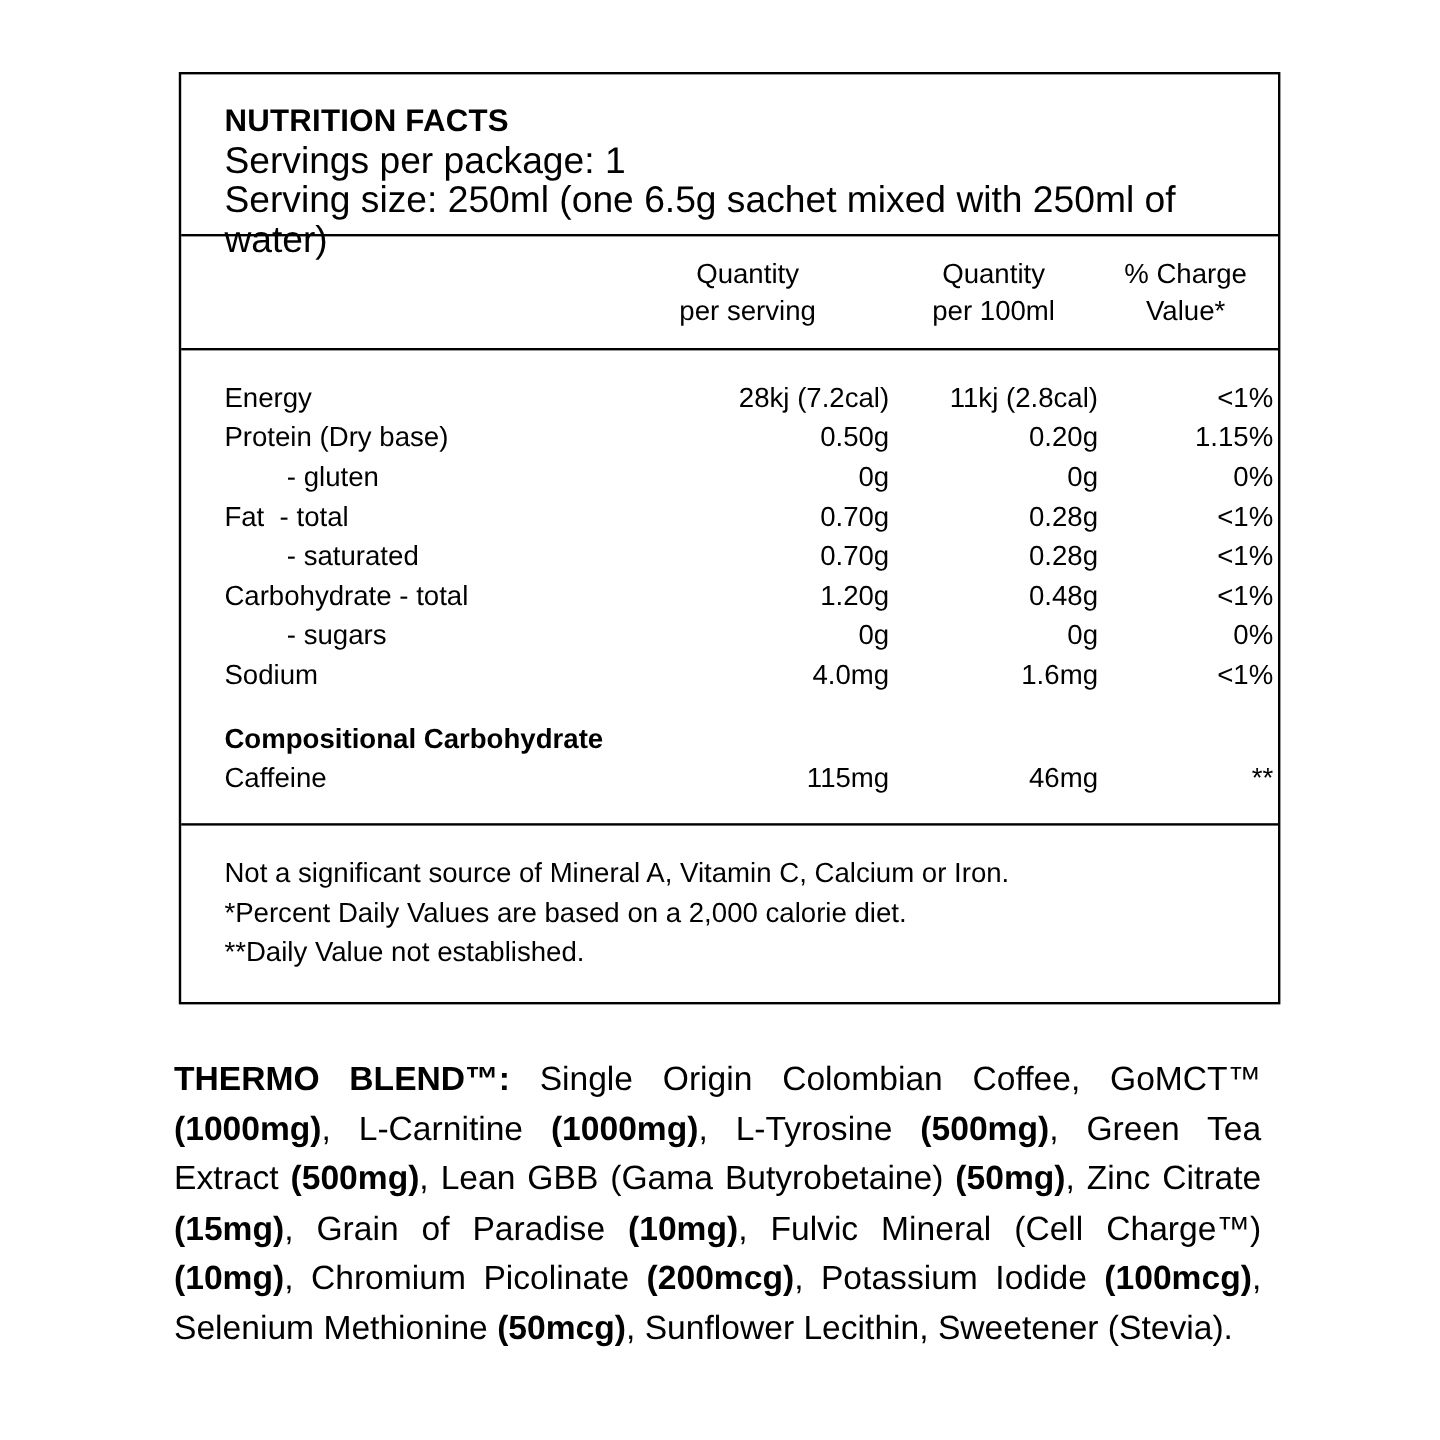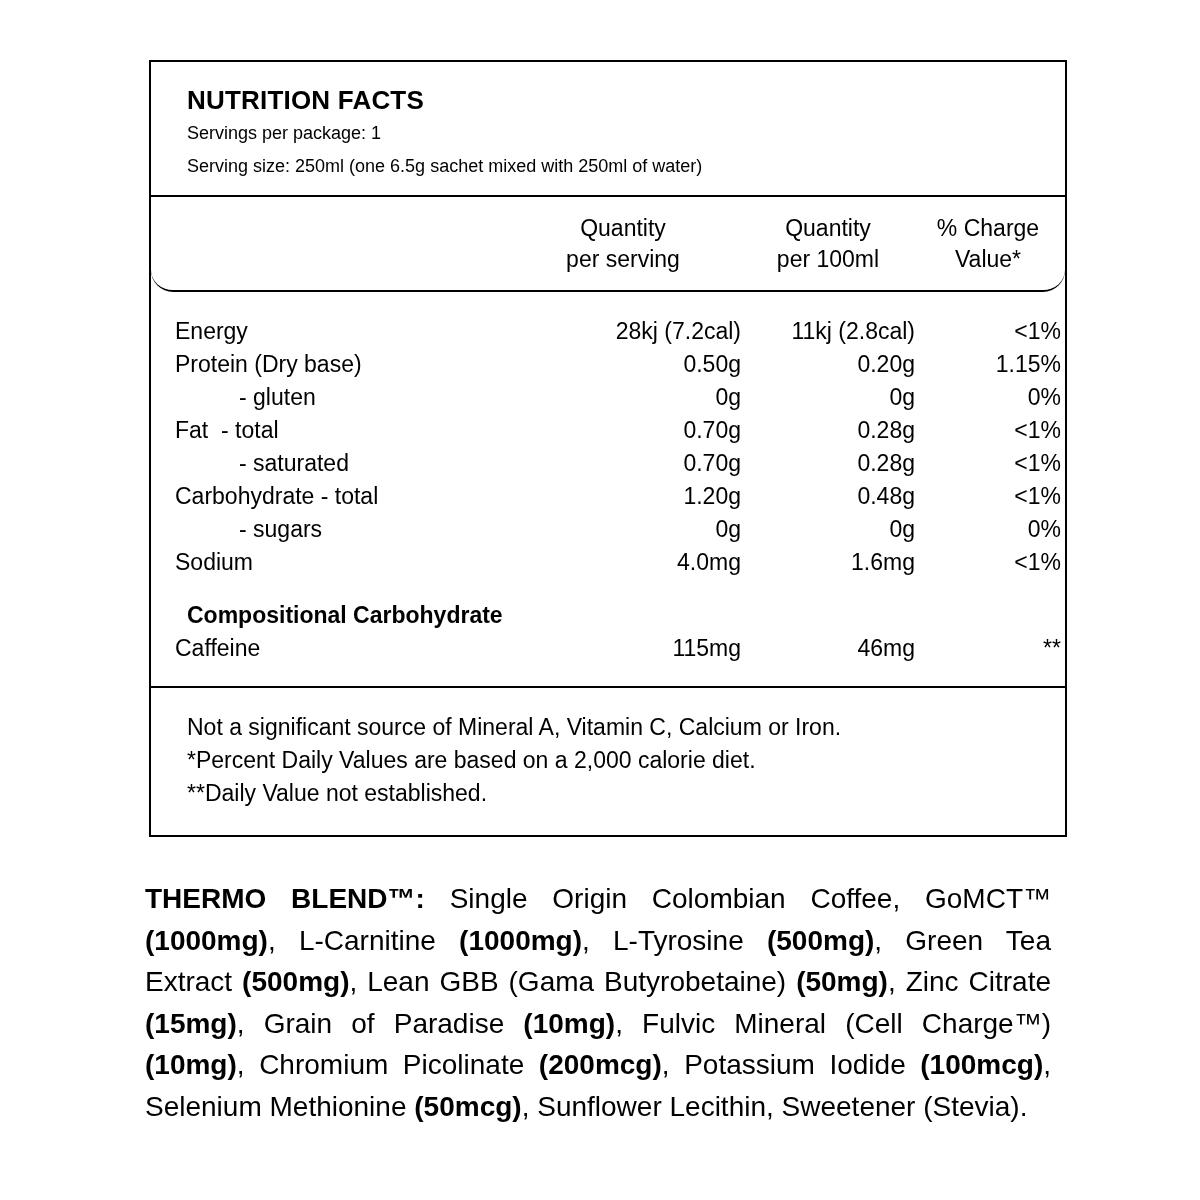--- a/index.html
+++ b/index.html
@@ -25,42 +25,41 @@
     font-size: 23px;
     line-height: 33px;
   }
   .sec { width: 100%; }
   .sec-header {
     height: 135px;
     border-bottom: 2px solid #000;
     padding: 22px 36px 0 36px;
   }
   .panel-title { font-weight: 700; font-size: 26px; line-height: 33px; letter-spacing: 0.2px; }
-  .hdr-line { font-size: 18px; line-height: 33px; }
+  .hdr-line { font-size: 31px; line-height: 33px; }
 
   .grid {
     display: grid;
     grid-template-columns: 1fr 236px 174px 146px;
     padding-right: 4px;
   }
   .sec-colhead {
     height: 95px;
     border-bottom: 2px solid #000;
     padding-top: 16px;
-    border-radius: 22px;
   }
   .colhead-cell { text-align: center; line-height: 31px; }
 
   .sec-body {
     height: 396px;
     border-bottom: 2px solid #000;
     padding-top: 23px;
   }
   .row { height: 33px; }
-  .cell-label { padding-left: 24px; white-space: pre; }
+  .cell-label { padding-left: 36px; white-space: pre; }
   .cell-label.sub { padding-left: 88px; }
   .cell-num { text-align: right; }
   .comp-header {
     font-weight: 700;
     padding-left: 36px;
     margin-top: 20px;
     height: 33px;
   }
   .sec-foot {
     flex: 1;

